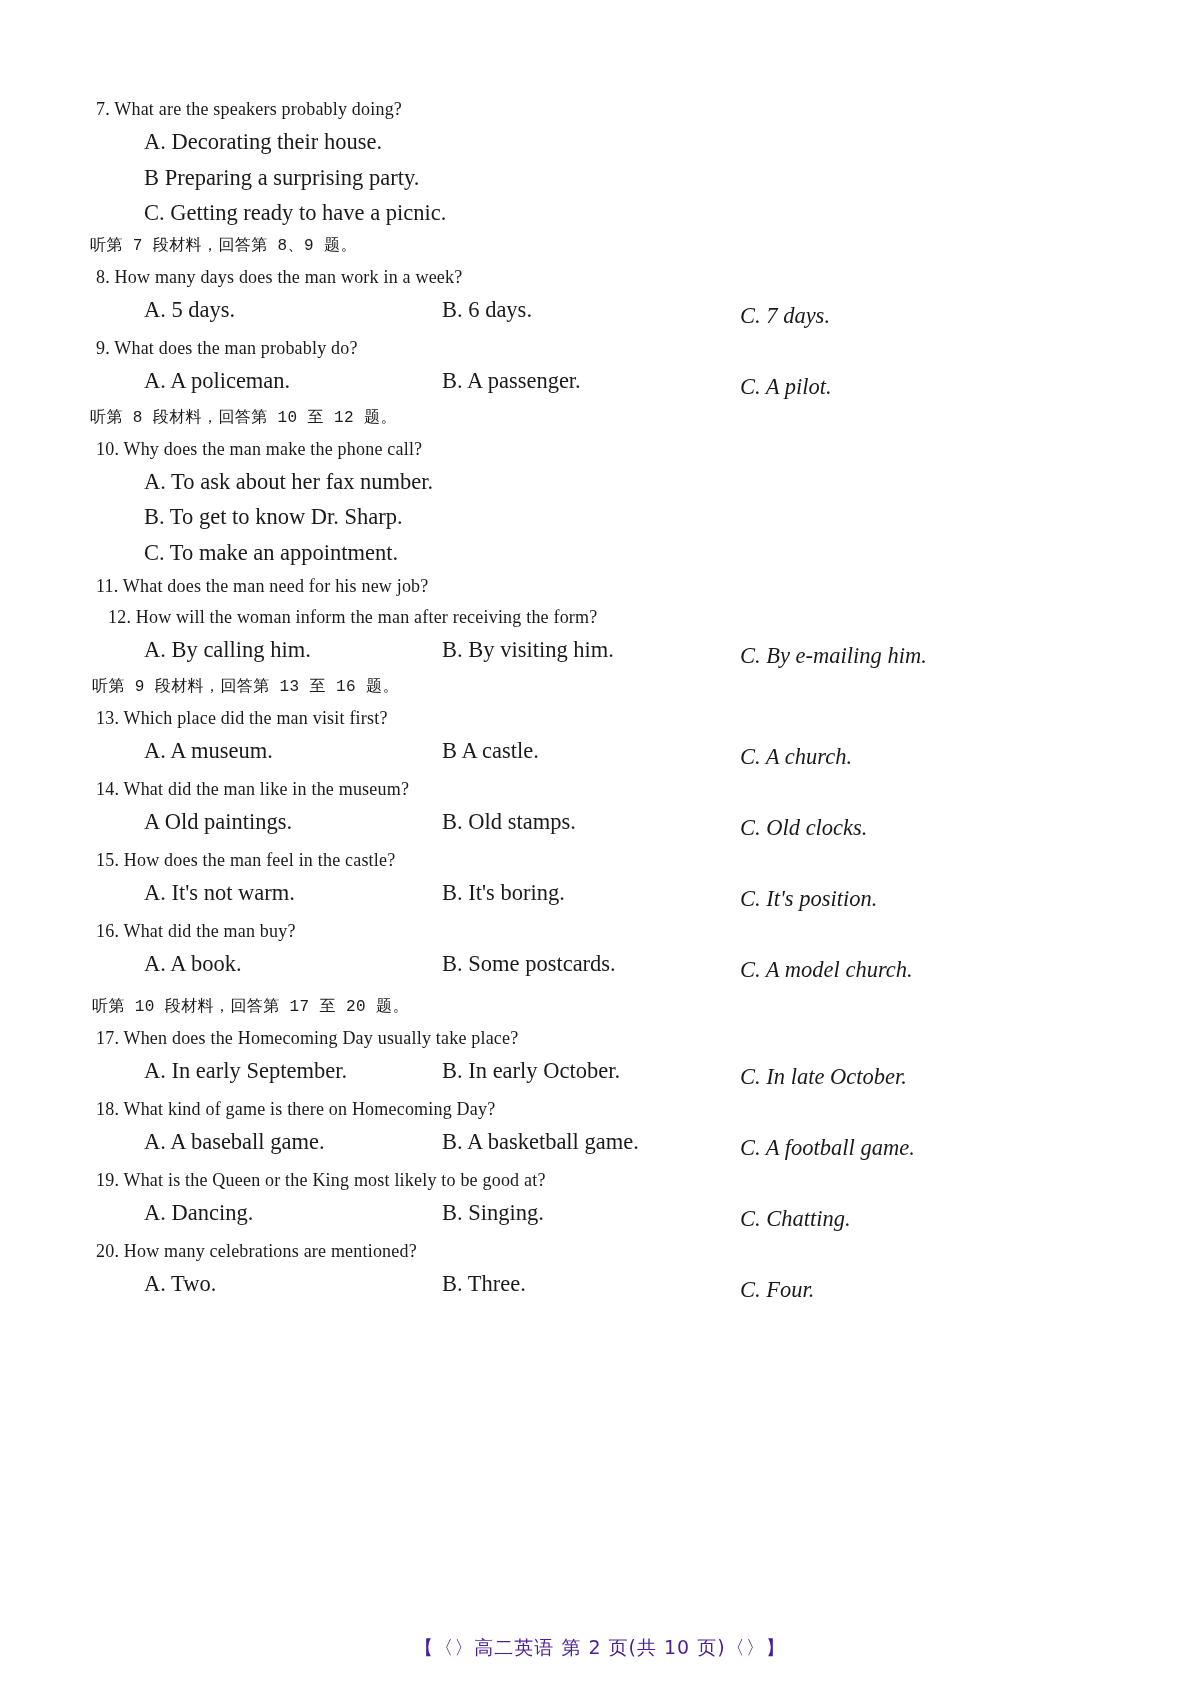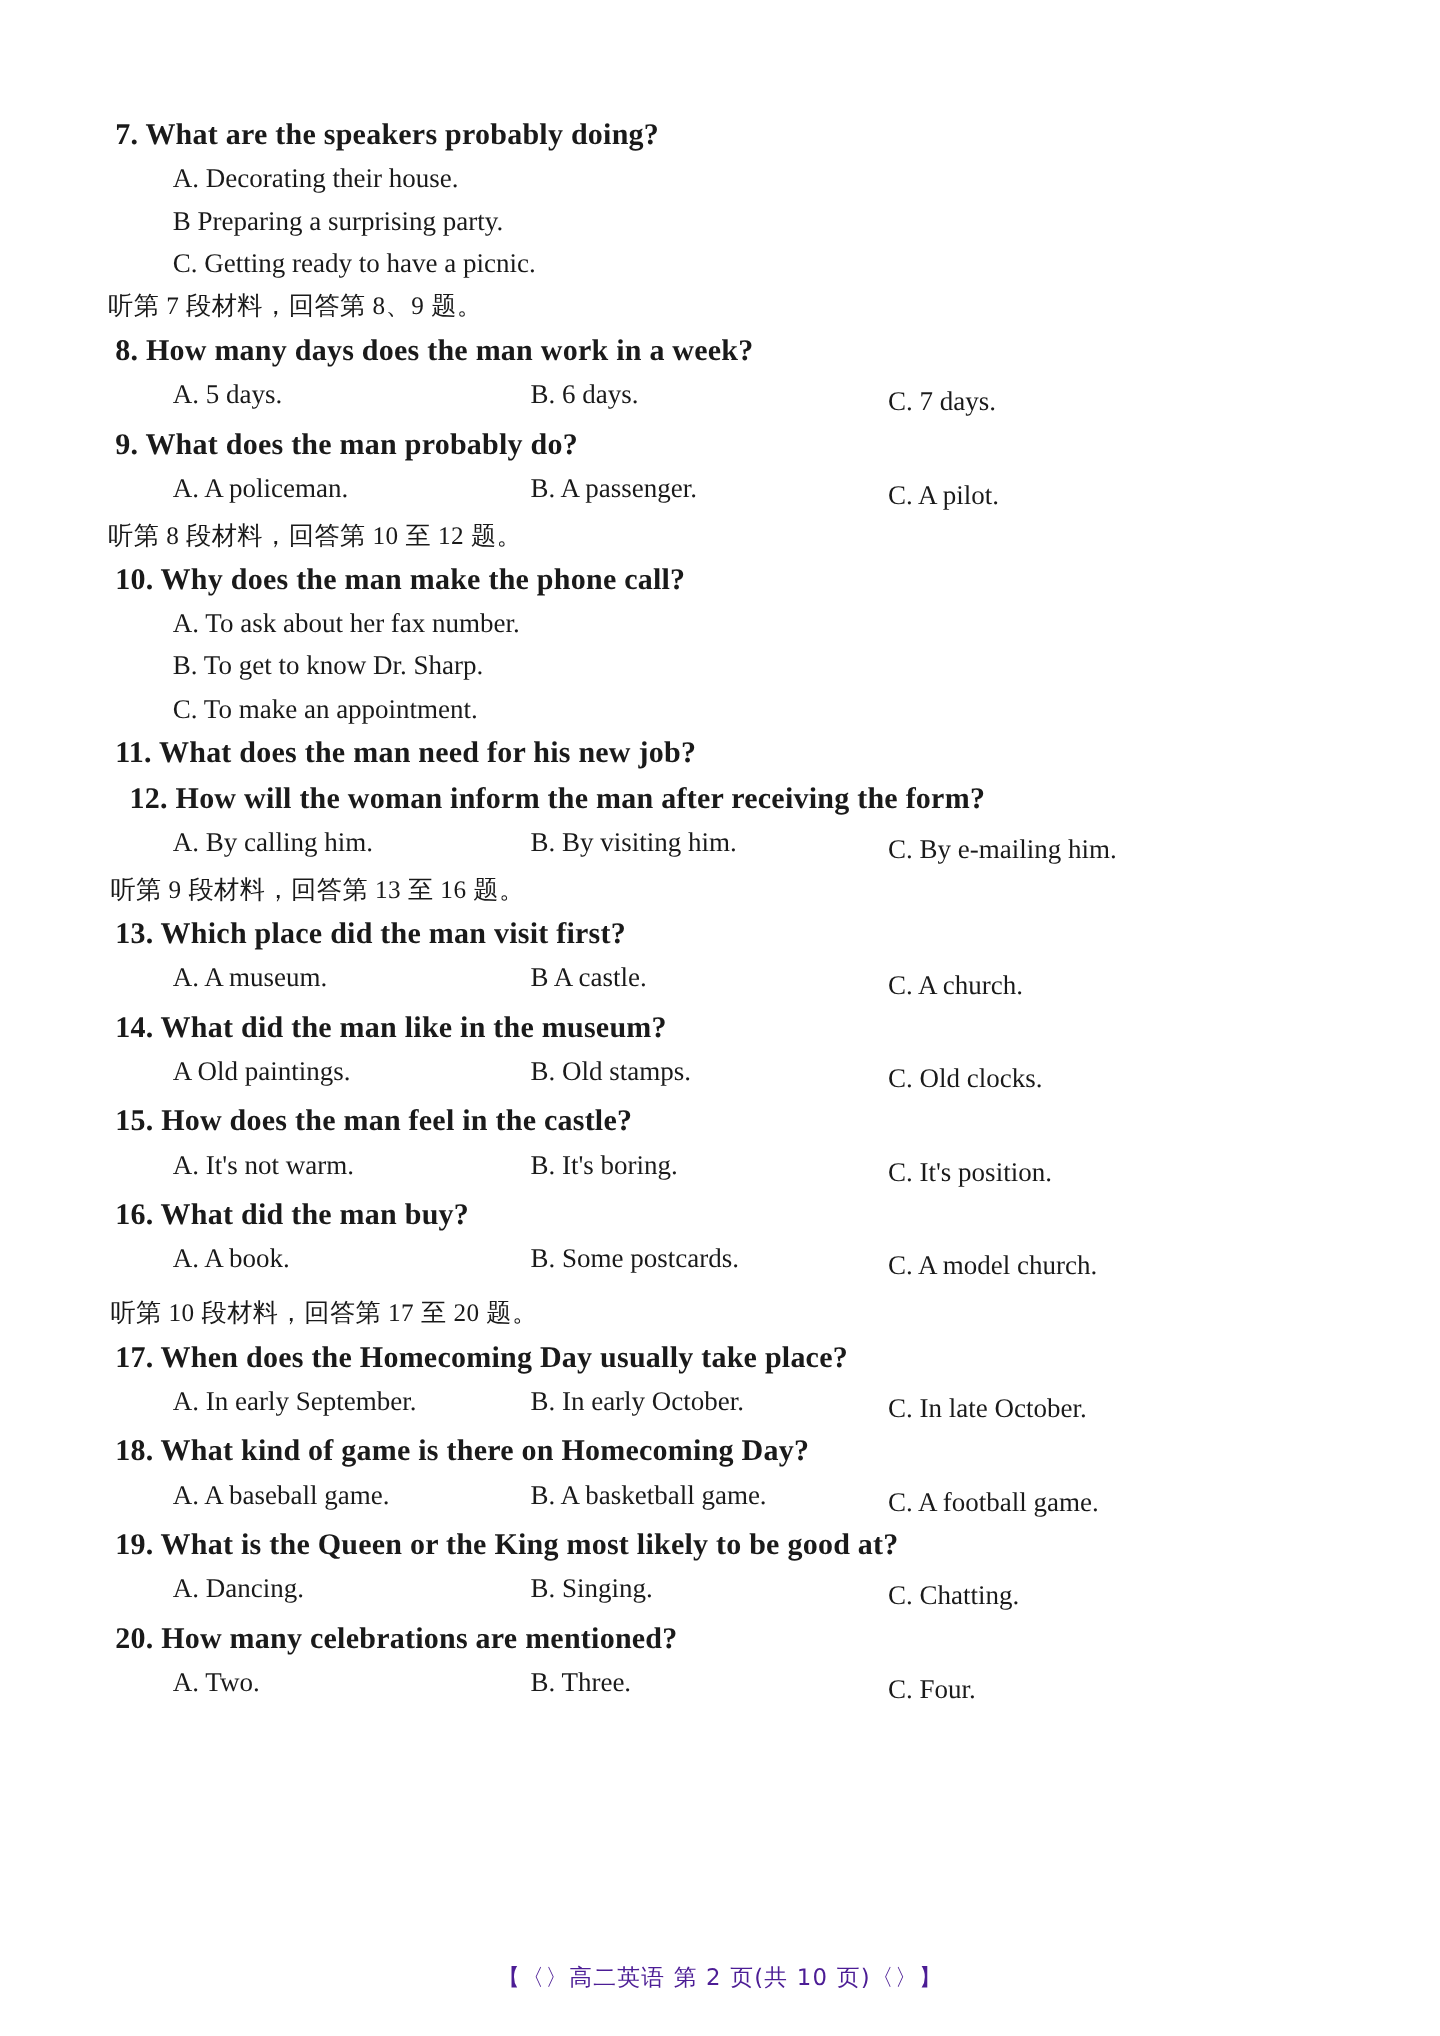--- a/index.html
+++ b/index.html
@@ -15,25 +15,24 @@
     color: #1a1a1a;
     overflow: hidden;
   }
   .page {
     position: absolute;
     inset: 0;
     padding: 100px 80px 40px 90px;
     box-sizing: border-box;
   }
   .q {
-    font-size: 25px;
+    font-size: 18px;
     line-height: 1.0;
     margin: 0 0 14px 0;
     letter-spacing: 0.2px;
-    font-weight: bold;
   }
   .stem {
     margin-left: 6px;
     margin-bottom: 13px;
   }
   .stem-indent {
     margin-left: 18px;
   }
   .opt-block {
     margin: 0 0 13px 0;
@@ -51,24 +50,24 @@
     margin-bottom: 13px;
     font-size: 22.5px;
   }
   .opt-row span {
     position: absolute;
     white-space: nowrap;
     line-height: 1.0;
   }
   .oa { left: 54px; }
   .ob { left: 352px; }
-  .oc { left: 650px; top: 6px; }
+  .oc { left: 650px; top: 6px; font-style: italic; }
   .cn {
-    font-family: Liberation Serif, serif;
-    font-size: 21px;
+    font-family: Liberation Mono, monospace;
+    font-size: 16px;
     line-height: 1.0;
     margin: 0 0 14px 0;
     letter-spacing: 0.4px;
   }
   .cn-ind { margin-left: 2px; }
   .spacer-6 { height: 6px; }
   .footer {
     position: absolute;
     left: 0;
     right: 0;

